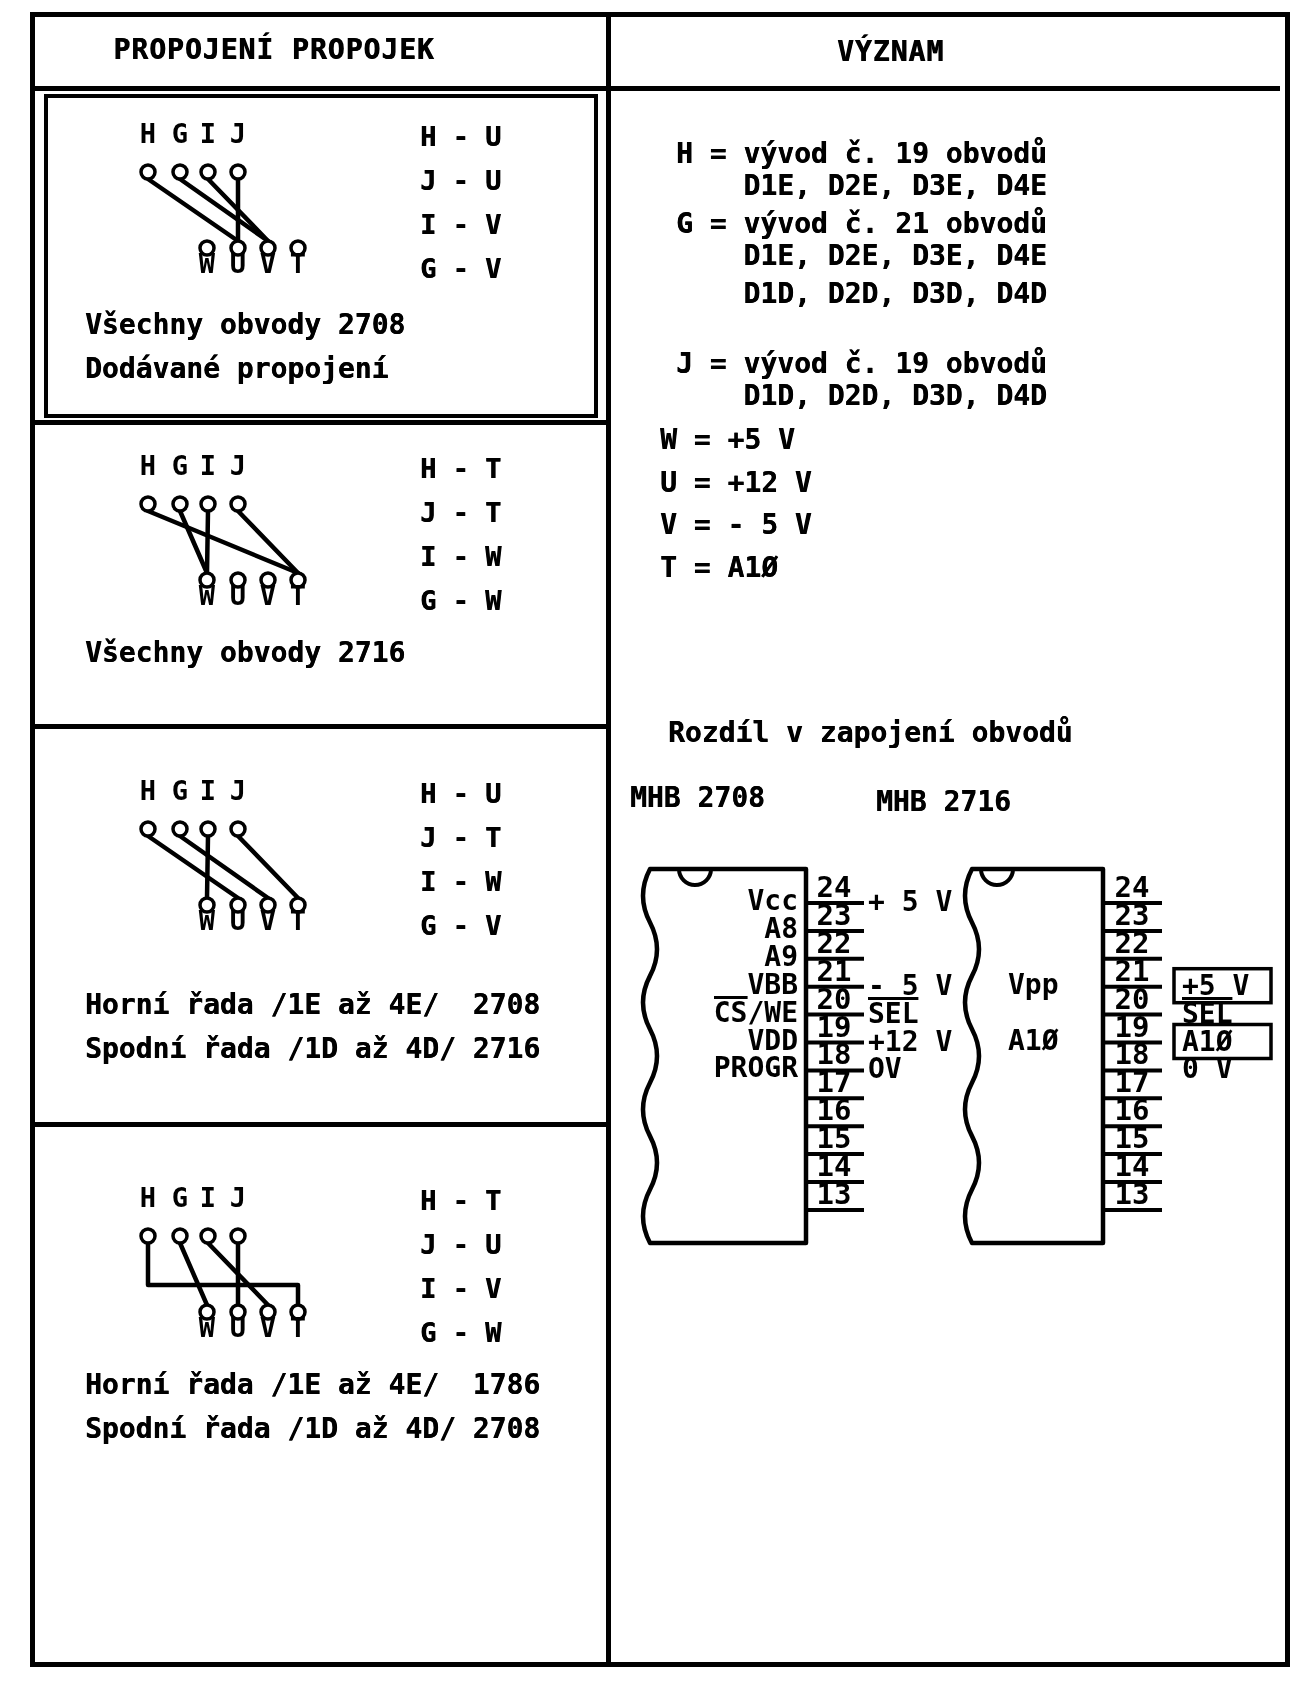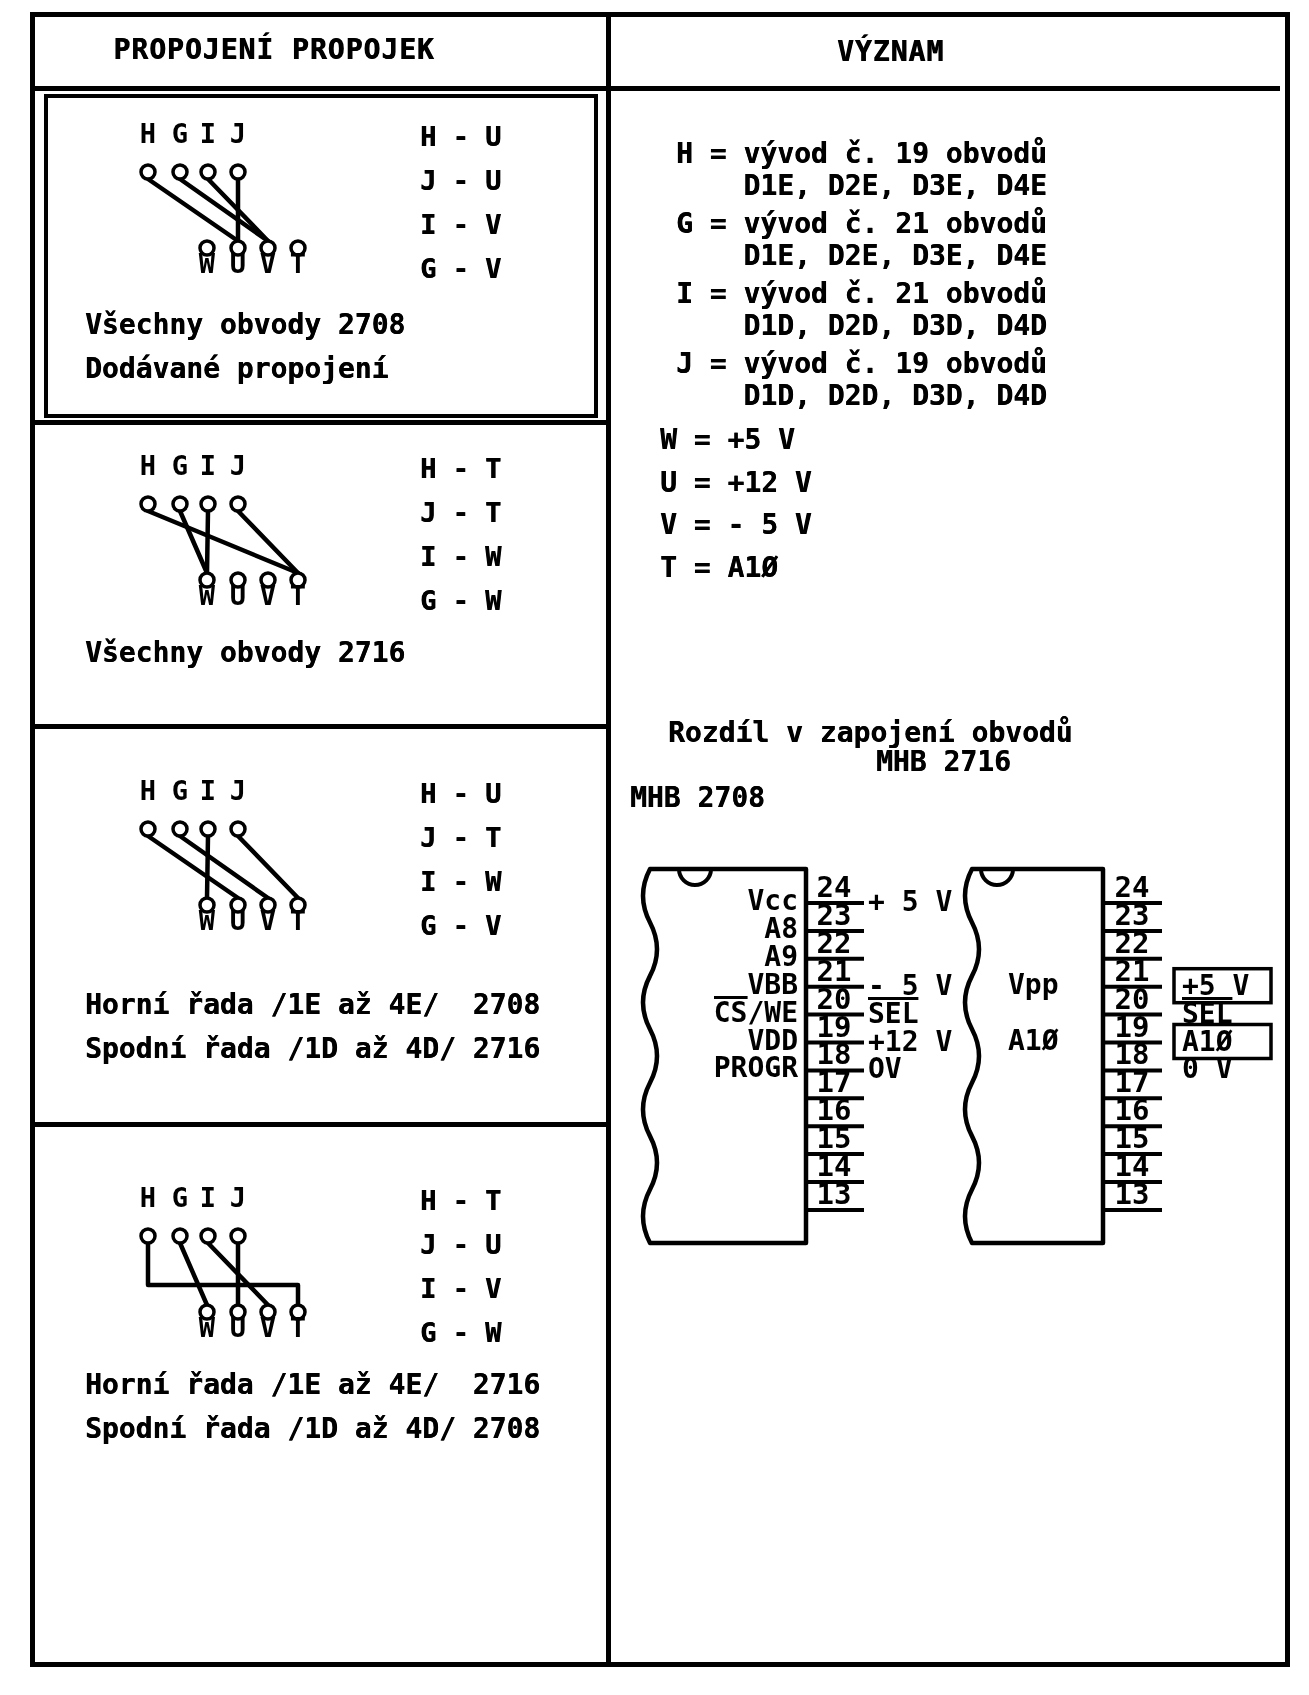--- a/index.html
+++ b/index.html
@@ -139,28 +139,28 @@
         <text x="138" y="18" text-anchor="middle" font-size="27">J</text>
         <text x="107" y="148" text-anchor="middle" font-size="27">W</text>
         <text x="138" y="148" text-anchor="middle" font-size="27">U</text>
         <text x="168" y="148" text-anchor="middle" font-size="27">V</text>
         <text x="198" y="148" text-anchor="middle" font-size="27">T</text>
       </svg>
       <div class="abs t27" style="left: 420px; top: 1185px;">H - T</div>
       <div class="abs t27" style="left: 420px; top: 1229px;">J - U</div>
       <div class="abs t27" style="left: 420px; top: 1273px;">I - V</div>
       <div class="abs t27" style="left: 420px; top: 1317px;">G - W</div>
-      <div class="abs t28" style="left: 85px; top: 1368px;">Horní řada /1E až 4E/  2716</div>
+      <div class="abs t28" style="left: 85px; top: 1368px;">Horní řada /1E až 4E/  1786</div>
       <div class="abs t28" style="left: 85px; top: 1412px;">Spodní řada /1D až 4D/ 2708</div>
     </div>
   <div class="abs" style="left:0;top:0;" id="legend">
     <div class="abs t28" style="left:668px;top:716px;">Rozdíl v zapojení obvodů</div>
   <div class="abs t28 lh32" style="left: 660px; top: 138px;"><div>H = vývod č. 19 obvodů</div><div class="defline2">D1E, D2E, D3E, D4E</div></div>
       <div class="abs t28 lh32" style="left: 660px; top: 208px;"><div>G = vývod č. 21 obvodů</div><div class="defline2">D1E, D2E, D3E, D4E</div></div>
-      <div class="abs t28 lh32" style="left: 660px; top: 278px;"><div>I = vývod č. 21 obvodů</div><div class="defline2">D1D, D2D, D3D, D4D</div></div>
+      <div class="abs t28 lh32" style="left: 660px; top: 278px;"><div class="defline2">D1D, D2D, D3D, D4D</div></div>
       <div class="abs t28 lh32" style="left: 660px; top: 348px;"><div>J = vývod č. 19 obvodů</div><div class="defline2">D1D, D2D, D3D, D4D</div></div>
       <div class="abs t28" style="left: 660px; top: 423px;">W = +5 V</div>
       <div class="abs t28" style="left: 660px; top: 465.5px;">U = +12 V</div>
       <div class="abs t28" style="left: 660px; top: 508px;">V = - 5 V</div>
       <div class="abs t28" style="left: 660px; top: 550.5px;">T = A1Ø</div>
     </div>
   <div class="abs" style="left:0;top:0;" id="chips">
       <svg width="709" height="430" viewBox="600 855 709 430" style="position:absolute;left:600px;top:855px;overflow:visible;">
         <path d="M 806 869 L 650 869 q -14 26.714285714285715 0 53.42857142857143 q 14 26.714285714285715 0 53.42857142857143 q -14 26.714285714285715 0 53.42857142857143 q 14 26.714285714285715 0 53.42857142857143 q -14 26.714285714285715 0 53.42857142857143 q 14 26.714285714285715 0 53.42857142857143 q -14 26.714285714285715 0 53.42857142857143 L 806 1243 Z" stroke="#000" stroke-width="4.5" fill="none" stroke-linejoin="round"></path>
         <path d="M 679 869 A 16 16 0 0 0 711 869" stroke="#000" stroke-width="4" fill="none"></path>
@@ -232,15 +232,15 @@
         <line x1="1103" y1="1126.2" x2="1162" y2="1126.2" stroke="#000" stroke-width="4"></line>
         <text x="1132" y="1120.2" text-anchor="middle" font-size="29">16</text>
         <line x1="1103" y1="1154.1" x2="1162" y2="1154.1" stroke="#000" stroke-width="4"></line>
         <text x="1132" y="1148.1" text-anchor="middle" font-size="29">15</text>
         <line x1="1103" y1="1182" x2="1162" y2="1182" stroke="#000" stroke-width="4"></line>
         <text x="1132" y="1176" text-anchor="middle" font-size="29">14</text>
         <line x1="1103" y1="1209.9" x2="1162" y2="1209.9" stroke="#000" stroke-width="4"></line>
         <text x="1132" y="1203.9" text-anchor="middle" font-size="29">13</text>
       </svg>
       <div class="abs t28" style="left: 630px; top: 781px; text-align: right;">MHB 2708</div>
-      <div class="abs t28" style="left: 876px; top: 745px;">MHB 2716</div>
+      <div class="abs t28" style="left: 876px; top: 785px;">MHB 2716</div>
     </div>
 </div>
 
 </body></html>

